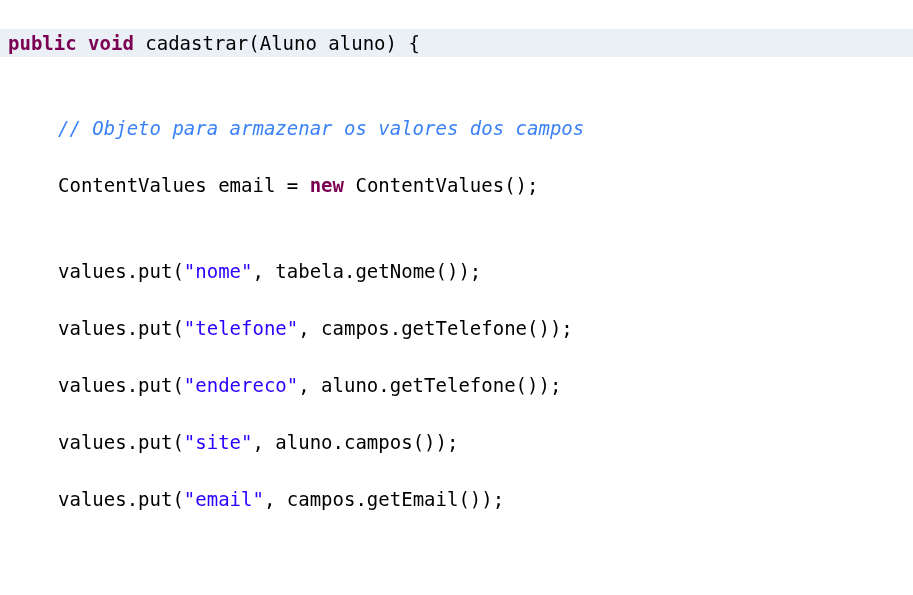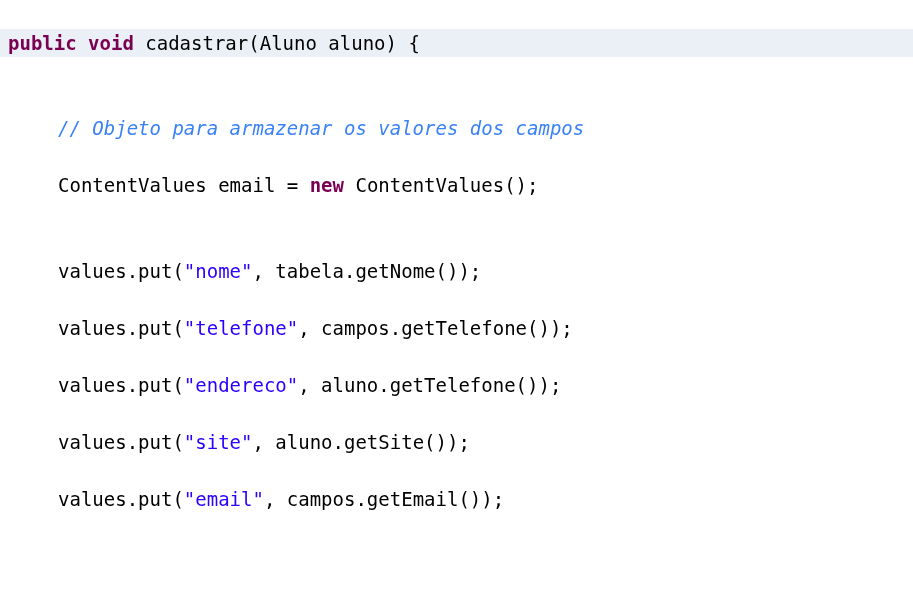--- a/index.html
+++ b/index.html
@@ -50,21 +50,21 @@
 
 <div class="code-container">
 <span class="line line-highlight"><span class="keyword">public</span><span class="normal"> </span><span class="keyword">void</span><span class="normal"> cadastrar(Aluno aluno) {</span></span>
 <span class="line"><span class="normal"></span></span>
 <span class="line"><span class="indent2"><span class="comment">// Objeto para armazenar os valores dos campos</span></span></span>
 <span class="line"><span class="indent2"><span class="normal">ContentValues email = </span><span class="keyword">new</span><span class="normal"> ContentValues();</span></span></span>
 <span class="line"><span class="normal"></span></span>
 <span class="line"><span class="indent2"><span class="normal">values.put(</span><span class="string">"nome"</span><span class="normal">, tabela.getNome());</span></span></span>
 <span class="line"><span class="indent2"><span class="normal">values.put(</span><span class="string">"telefone"</span><span class="normal">, campos.getTelefone());</span></span></span>
 <span class="line"><span class="indent2"><span class="normal">values.put(</span><span class="string">"endereco"</span><span class="normal">, aluno.getTelefone());</span></span></span>
-<span class="line"><span class="indent2"><span class="normal">values.put(</span><span class="string">"site"</span><span class="normal">, aluno.getSite());</span></span></span>
+<span class="line"><span class="indent2"><span class="normal">values.put(</span><span class="string">"site"</span><span class="normal">, aluno.campos());</span></span></span>
 <span class="line"><span class="indent2"><span class="normal">values.put(</span><span class="string">"email"</span><span class="normal">, campos.getEmail());</span></span></span>
 
 
 <span class="line"><span class="normal"></span></span>
 
 
 
 
 </div>
 

